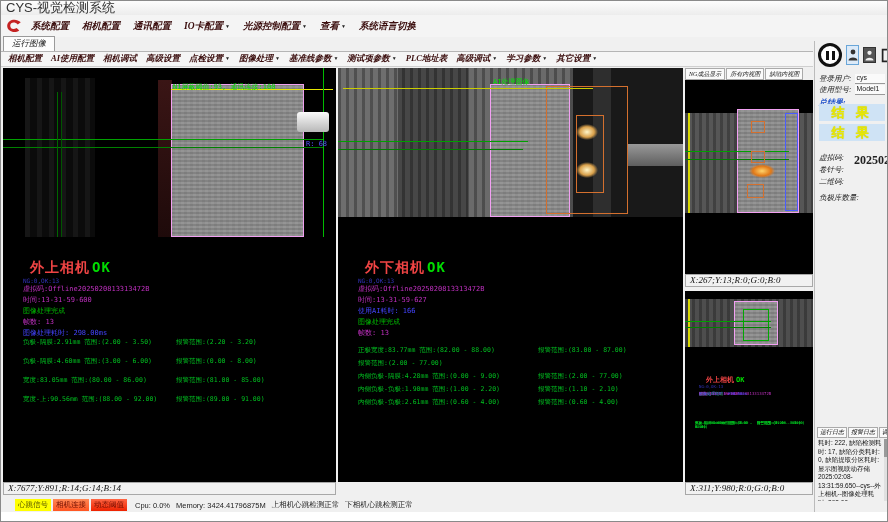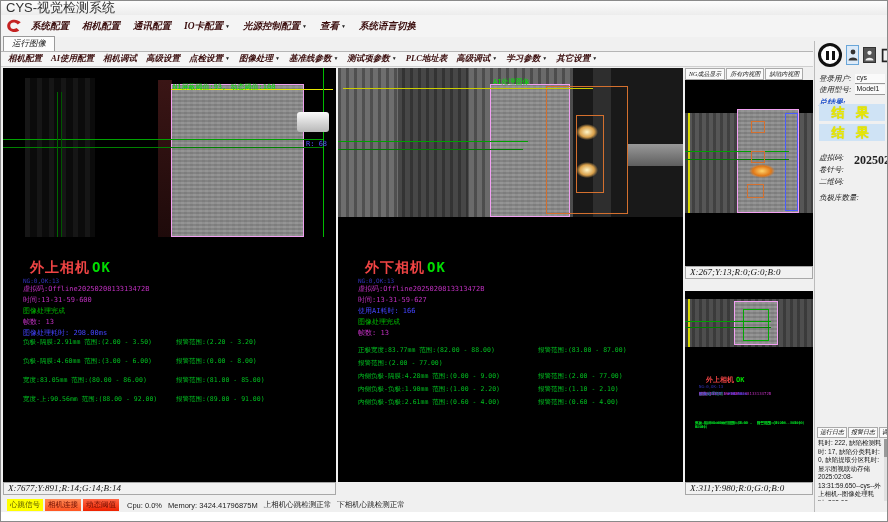--- a/index.html
+++ b/index.html
@@ -101,21 +101,21 @@
   .sb-total{color:#2255cc;font-weight:bold;font-size:8px;}
   .result-blocks{position:absolute;left:4px;top:63px;width:66px;}
   .result-block{height:17px;margin-bottom:3px;background:#cfe3f5;color:#e8e800;font:bold 13px "Liberation Serif",serif;
                 text-align:center;line-height:17px;letter-spacing:4px;text-shadow:0 0 1px #bdbd00;}
   .log-tabs{position:absolute;left:2px;top:386px;display:flex;}
   .log-tab{font:italic 6px "Liberation Serif",serif;border:1px solid #aaa;background:#fafafa;padding:0 2px;line-height:9px;margin-right:1px;white-space:nowrap;}
   .log-text{position:absolute;left:3px;top:398px;width:64px;height:62px;font-size:6.5px;line-height:8.5px;color:#111;overflow:hidden;}
   .log-scroll{position:absolute;right:1px;top:398px;width:4px;height:62px;background:#e0e0e0;}
   .log-scroll span{display:block;width:4px;height:18px;background:#9a9a9a;}
   
-  .statusbar{position:absolute;left:0;top:497px;width:813px;height:14px;background:#f0f0f0;display:flex;align-items:center;padding-left:6px;box-sizing:border-box;}
+  .statusbar{position:absolute;left:0;top:497px;width:813px;height:14px;background:#f0f0f0;display:flex;align-items:center;padding-left:14px;box-sizing:border-box;}
   .badge{font-size:7.5px;padding:1px 3px;margin-right:2px;white-space:nowrap;}
   .badge-0{background:#ffff00;color:#555500;}
   .badge-1{background:linear-gradient(#ff8855,#ff5522);color:#6d0d00;}
   .badge-2{background:linear-gradient(#ff6644,#ee2200);color:#6d0d00;}
   .st-text{font-size:7.5px;color:#222;margin-left:6px;white-space:nowrap;}
   .bottom-strip{position:absolute;left:0;top:511px;width:888px;height:11px;background:#fff;}
 </style>
 </head>
 <body>
 
@@ -187,21 +187,21 @@
       <div class="l-streaks"></div>
       <div class="l-redband"></div>
       <div class="electrode l-electrode"></div>
       <div class="l-yline"></div>
       <div class="l-gvline"></div>
       <div class="l-gh1"></div>
       <div class="l-gh2"></div>
       <div class="l-gv1"></div>
       <div class="l-gv2"></div>
       <div class="l-conn"></div>
-      <span class="ov-green" style="left:170px;top:14px;">N1屏蔽阈值:93, 动态阈值:100</span>
+      <span class="ov-green" style="left:170px;top:14px;">N1屏蔽阈值:93, 通讯连接:100</span>
       <span class="ov-blue" style="left:303px;top:72px;">R: 68</span>
     </div>
     <div class="cam-results" style="height:245px;">
       <div class="cam-title" style="top:22px;">
         <span class="t-blue">外上相机</span><span class="t-ok">OK</span>
       </div>
       <div class="cam-counter" style="top:40px;">NG:0,OK:13</div>
       <div class="info" style="top:47px;">
         <div class="il c-mag">虚拟码:Offline2025020813313472B</div>
         <div class="il c-mag">时间:13-31-59-600</div>
@@ -309,21 +309,21 @@
       <div class="electrode a-electrode"></div>
       <div class="a-bluerect"></div>
       <div class="a-gh1"></div>
       <div class="a-gh2"></div>
       <div class="a-osq1"></div>
       <div class="a-osq2"></div>
       <div class="a-osq3"></div>
       <div class="a-blob"></div>
     </div>
   </div>
-  <div class="coord-bar" style="left:684px;top:265px;width:128px;">X:267;Y:13;R:0;G:0;B:0</div>
+  <div class="coord-bar" style="left:684px;top:273px;width:128px;">X:267;Y:13;R:0;G:0;B:0</div>
 
   <div class="cam-panel" style="left:684px;top:290px;width:128px;height:191px;">
     <div class="cam-image" style="height:191px;">
       <div class="b-band"></div>
       <div class="b-yline"></div>
       <div class="electrode b-electrode"></div>
       <div class="b-grect"></div>
       <div class="b-gh1"></div>
       <div class="b-gh2"></div>
       <div class="b-title">

